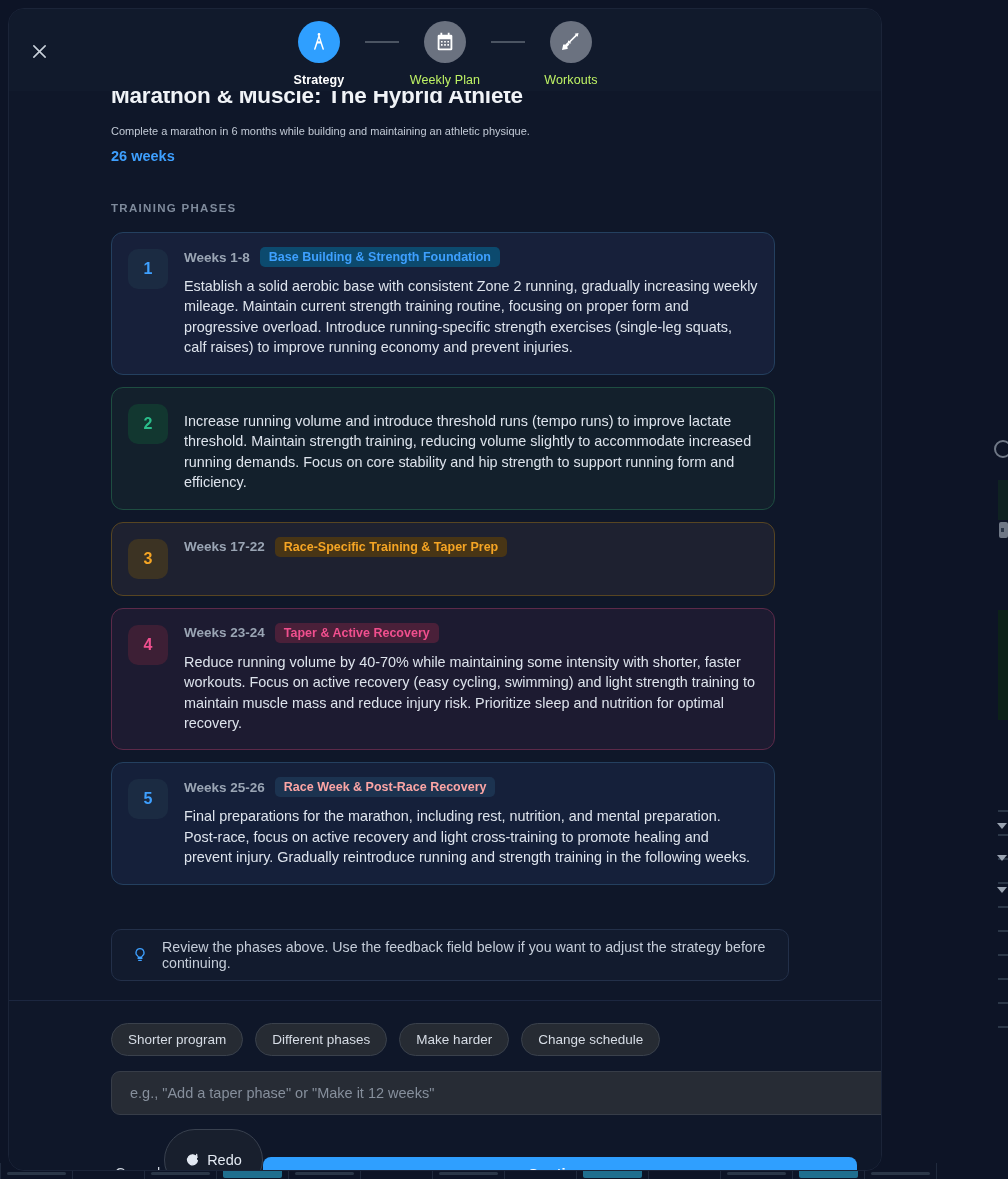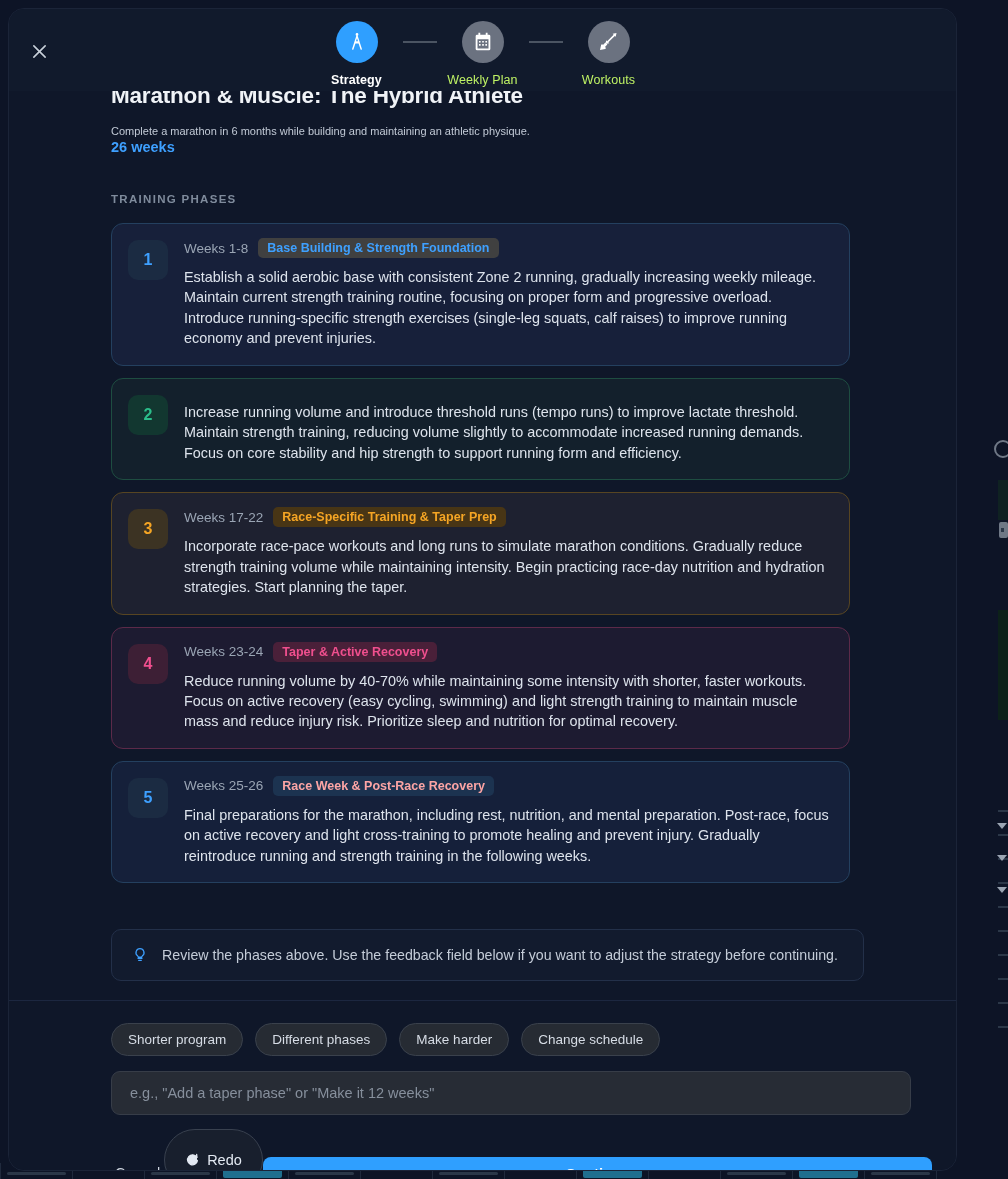--- a/index.html
+++ b/index.html
@@ -52,21 +52,21 @@
   }
   .bg-right-pill::after {
     content: ""; position: absolute; left: 2px; top: 6px;
     width: 3px; height: 4px; background: #2b3748;
   }
   .bg-tint { position: absolute; right: 0; width: 10px; }
 
   
   #modal {
     position: absolute; left: 8px; top: 8px;
-    width: 949px; height: 1163px;
+    width: 874px; height: 1163px;
     background: #0f1729;
     border-radius: 16px;
     border: 1px solid #1b2438;
     overflow: hidden;
     display: flex; flex-direction: column;
   }
 
   
   #modal-header {
     position: absolute; left: 0; right: 0; top: 0; height: 82px;
@@ -111,21 +111,21 @@
   #plan-title {
     font-size: 22.5px; font-weight: bold; color: #f0f3f7;
     padding-left: 78px; margin-top: 6px; letter-spacing: -.2px;
     white-space: nowrap;
   }
   #plan-subtitle {
     font-size: 11px; color: #c2cad6; padding-left: 78px; margin-top: 16px;
   }
   #plan-duration {
     font-size: 14.5px; color: #3ea0ff; font-weight: bold;
-    padding-left: 78px; margin-top: 2px;
+    padding-left: 78px; margin-top: 11px;
   }
   #phases-heading {
     font-size: 11.5px; color: #7f8b9c; letter-spacing: 1.3px;
     font-weight: bold; padding-left: 78px; margin-top: 38px;
   }
 
   #phases-list {
     margin-top: 18px; padding-left: 78px; padding-right: 82px;
     display: flex; flex-direction: column; gap: 12px;
   }
@@ -135,21 +135,21 @@
     display: flex; gap: 16px;
     border: 1px solid transparent;
   }
   .phase-badge {
     flex: none; width: 40px; height: 40px; border-radius: 10px;
     display: flex; align-items: center; justify-content: center;
     font-size: 16px; font-weight: bold; margin-top: 2px;
   }
   .phase-main { flex: 1 1 auto; min-width: 0; }
   .phase-head { display: flex; align-items: center; gap: 10px; }
-  .phase-weeks { font-size: 13.5px; font-weight: normal; color: #9aa5b4; }
+  .phase-weeks { font-size: 13.5px; font-weight: bold; color: #9aa5b4; }
   .phase-tag {
     font-size: 12.5px; font-weight: bold;
     padding: 3px 9px; border-radius: 5px; white-space: nowrap;
   }
   .phase-desc {
     margin-top: 9px; font-size: 14.4px; line-height: 1.42; color: #dde3ec;
   }
 
   
   #modal-footer {
@@ -270,39 +270,38 @@
     <h1 id="plan-title">Marathon &amp; Muscle: The Hybrid Athlete</h1>
     <p id="plan-subtitle">Complete a marathon in 6 months while building and maintaining an athletic physique.</p>
     <p id="plan-duration">26 weeks</p>
     <div id="phases-heading">TRAINING PHASES</div>
     <div id="phases-list">
         <div class="phase-card" style="background: rgb(23, 32, 58); border-color: rgb(36, 64, 95);">
           <div class="phase-badge" style="background: rgb(27, 43, 66); color: rgb(62, 160, 255);">1</div>
           <div class="phase-main">
             <div class="phase-head">
               <span class="phase-weeks">Weeks 1-8</span>
-              <span class="phase-tag" style="background: #404040; color: rgb(62, 160, 255);">Base Building &amp; Strength Foundation</span>
+              <span class="phase-tag" style="background: #0c4a6e; color: rgb(62, 160, 255);">Base Building &amp; Strength Foundation</span>
             </div>
             <p class="phase-desc">Establish a solid aerobic base with consistent Zone 2 running, gradually increasing weekly mileage. Maintain current strength training routine, focusing on proper form and progressive overload. Introduce running-specific strength exercises (single-leg squats, calf raises) to improve running economy and prevent injuries.</p>
           </div>
         </div>
         <div class="phase-card" style="background: rgb(19, 32, 44); border-color: rgb(30, 77, 65);">
           <div class="phase-badge" style="background: rgb(18, 55, 48); color: rgb(43, 189, 138);">2</div>
           <div class="phase-main">
             <p class="phase-desc">Increase running volume and introduce threshold runs (tempo runs) to improve lactate threshold. Maintain strength training, reducing volume slightly to accommodate increased running demands. Focus on core stability and hip strength to support running form and efficiency.</p>
           </div>
         </div>
         <div class="phase-card" style="background: rgb(30, 33, 48); border-color: rgb(87, 69, 34);">
           <div class="phase-badge" style="background: rgb(60, 51, 35); color: rgb(245, 165, 36);">3</div>
           <div class="phase-main">
             <div class="phase-head">
               <span class="phase-weeks">Weeks 17-22</span>
               <span class="phase-tag" style="background: rgb(72, 53, 21); color: rgb(245, 165, 36);">Race-Specific Training &amp; Taper Prep</span>
             </div>
-            <p class="phase-desc">Incorporate race-pace workouts and long runs to simulate marathon conditions. Gradually reduce strength training volume while maintaining intensity. Begin practicing race-day nutrition and hydration strategies. Start planning the taper.</p>
           </div>
         </div>
         <div class="phase-card" style="background: rgb(29, 27, 49); border-color: rgb(92, 42, 73);">
           <div class="phase-badge" style="background: rgb(61, 31, 53); color: rgb(240, 79, 142);">4</div>
           <div class="phase-main">
             <div class="phase-head">
               <span class="phase-weeks">Weeks 23-24</span>
               <span class="phase-tag" style="background: rgb(74, 32, 57); color: rgb(240, 79, 142);">Taper &amp; Active Recovery</span>
             </div>
             <p class="phase-desc">Reduce running volume by 40-70% while maintaining some intensity with shorter, faster workouts. Focus on active recovery (easy cycling, swimming) and light strength training to maintain muscle mass and reduce injury risk. Prioritize sleep and nutrition for optimal recovery.</p>

